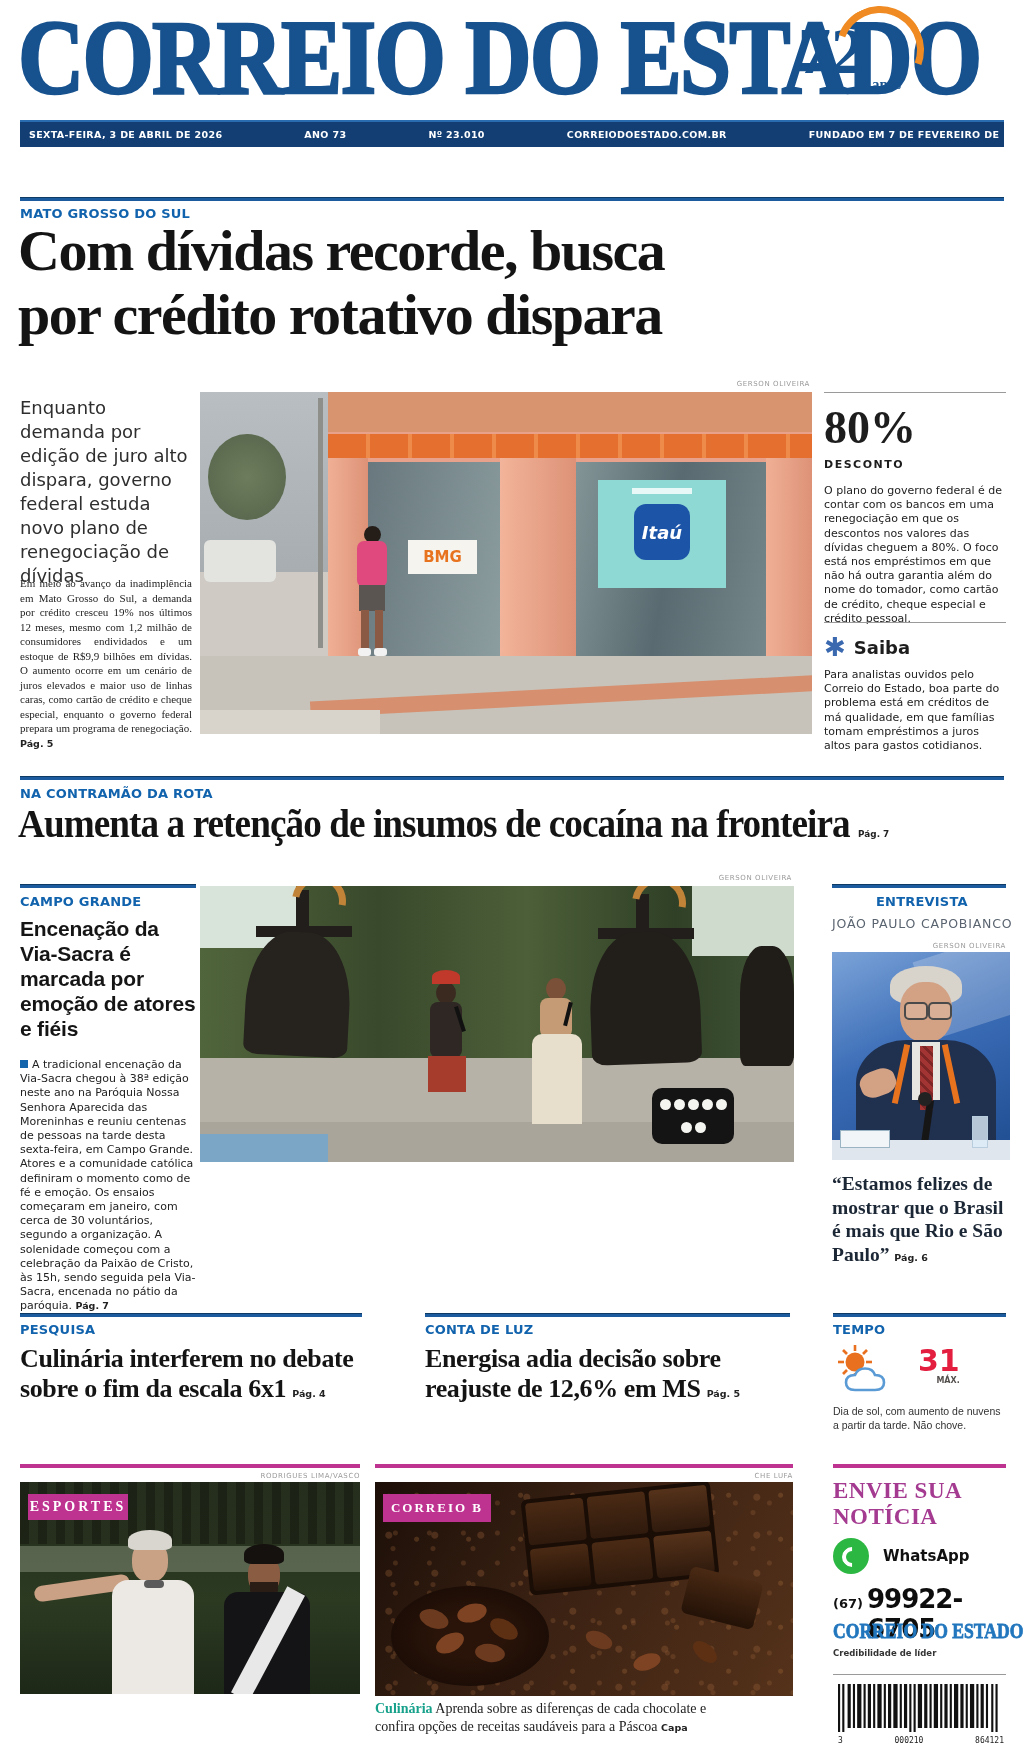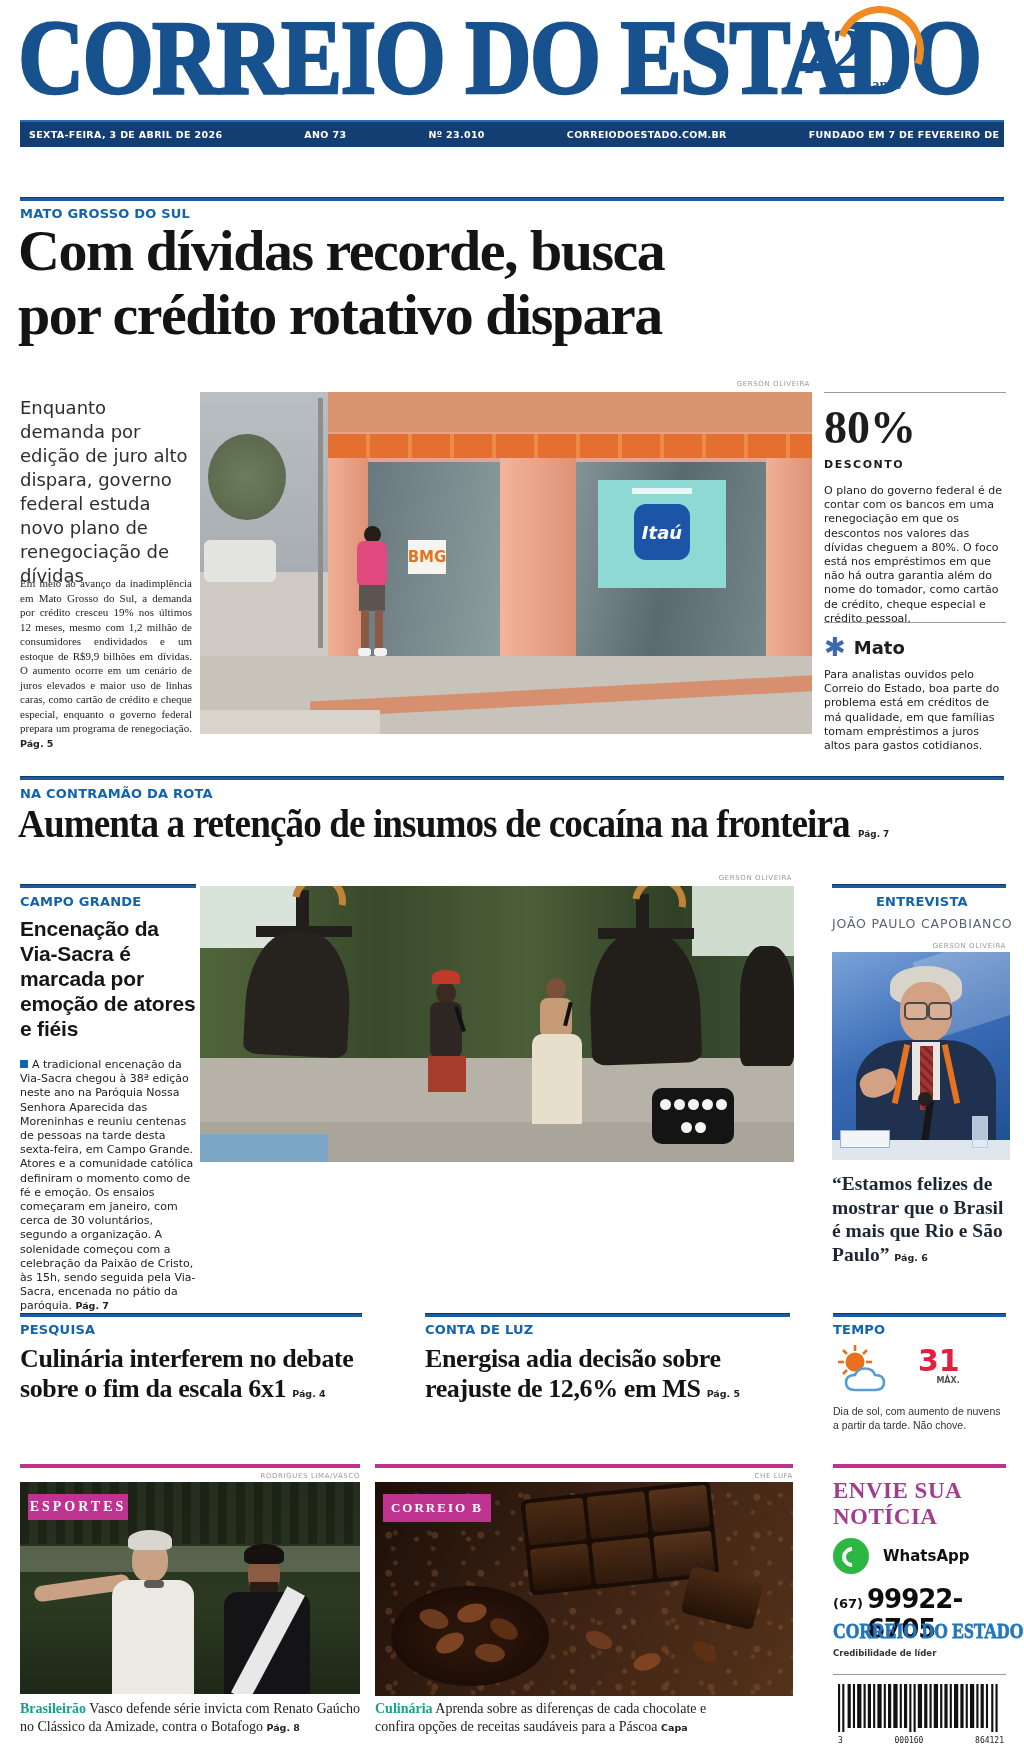--- a/index.html
+++ b/index.html
@@ -147,21 +147,21 @@
     <div class="art" style="left:300px;top:66px;width:76px;height:202px;background:linear-gradient(90deg,#f2b49a,#dd9277);"></div>
     <div class="art" style="left:566px;top:66px;width:46px;height:202px;background:linear-gradient(90deg,#f0b096,#dd9277);"></div>
 
     <div class="art" style="left:398px;top:88px;width:128px;height:108px;background:#8ed9d3;">
       <div class="art" style="left:34px;top:8px;width:60px;height:6px;background:rgba(255,255,255,.8);"></div>
       <div class="art" style="left:36px;top:24px;width:56px;height:56px;background:#1c54a8;border-radius:12px;
            display:flex;align-items:center;justify-content:center;color:#fff;font-style:italic;font-weight:bold;
            font-family:'DejaVu Sans',sans-serif;font-size:18px;">Itaú</div>
     </div>
 
-    <div class="art" style="left:208px;top:148px;width:38px;height:34px;background:#f5f4ef;display:flex;align-items:center;justify-content:center;
+    <div class="art" style="left:208px;top:148px;width:69px;height:34px;background:#f5f4ef;display:flex;align-items:center;justify-content:center;
          color:#e8731f;font-weight:bold;font-family:'DejaVu Sans',sans-serif;font-size:15px;">BMG</div>
 
     <div class="art" style="left:150px;top:134px;width:46px;height:134px;">
       <div class="art" style="left:14px;top:0;width:17px;height:17px;background:#241d18;border-radius:50%;"></div>
       <div class="art" style="left:7px;top:15px;width:30px;height:46px;background:#e0497e;border-radius:7px;"></div>
       <div class="art" style="left:9px;top:59px;width:26px;height:26px;background:#5a5550;"></div>
       <div class="art" style="left:11px;top:84px;width:8px;height:40px;background:#8a5a44;"></div>
       <div class="art" style="left:25px;top:84px;width:8px;height:40px;background:#8a5a44;"></div>
       <div class="art" style="left:8px;top:122px;width:13px;height:8px;background:#f2f2f2;border-radius:3px;"></div>
       <div class="art" style="left:24px;top:122px;width:13px;height:8px;background:#f2f2f2;border-radius:3px;"></div>
@@ -172,21 +172,21 @@
     <div class="art" style="left:0;top:318px;width:180px;height:24px;background:#d8d4cc;"></div>
   </div>
 
   <div class="abs hr-gray" style="left:824px;top:392px;width:182px;"></div>
   <div class="abs stat-value" style="left:824px;top:404px;">80%</div>
   <div class="abs stat-label" style="left:824px;top:458px;">DESCONTO</div>
   <div class="abs sans-body" style="left:824px;top:484px;width:184px;">O plano do governo federal é de contar com os bancos em uma renegociação em que os descontos nos valores das dívidas cheguem a 80%. O foco está nos empréstimos em que não há outra garantia além do nome do tomador, como cartão de crédito, cheque especial e crédito pessoal.</div>
   <div class="abs hr-gray" style="left:824px;top:622px;width:182px;"></div>
   <div class="abs" style="left:824px;top:634px;display:flex;align-items:center;gap:8px;">
     <span class="saiba-star">✱</span>
-    <span class="saiba-title">Mato</span>
+    <span class="saiba-title">Saiba</span>
   </div>
   <div class="abs sans-body" style="left:824px;top:668px;width:184px;">Para analistas ouvidos pelo Correio do Estado, boa parte do problema está em créditos de má qualidade, em que famílias tomam empréstimos a juros altos para gastos cotidianos.</div>
 
   <div class="abs rule-blue" style="left:20px;top:776px;width:984px;"></div>
   <div class="abs kicker" style="left:20px;top:786px;">NA CONTRAMÃO DA ROTA</div>
   <div class="abs serif-head h2" style="left:18px;top:802px;">
     <span>Aumenta a retenção de insumos de cocaína na fronteira</span>
     <b class="pref">Pág. 7</b>
   </div>
 
@@ -327,25 +327,20 @@
     <div class="art" style="left:108px;top:48px;width:44px;height:20px;background:#d9d6d0;border-radius:50% 50% 20% 20%;"></div>
     <div class="art" style="left:92px;top:98px;width:82px;height:116px;background:#ece9e4;border-radius:16px 16px 0 0;"></div>
     <div class="art" style="left:124px;top:98px;width:20px;height:8px;background:#5a5a5a;border-radius:4px;"></div>
     <div class="art" style="left:228px;top:74px;width:32px;height:38px;background:#8a5c42;border-radius:45%;"></div>
     <div class="art" style="left:224px;top:62px;width:40px;height:20px;background:#15110e;border-radius:50% 50% 20% 20%;"></div>
     <div class="art" style="left:230px;top:100px;width:28px;height:14px;background:#2a1d15;border-radius:0 0 40% 40%;"></div>
     <div class="art" style="left:204px;top:110px;width:86px;height:104px;background:#141416;border-radius:14px 14px 0 0;"></div>
     <div class="art" style="left:238px;top:102px;width:20px;height:120px;background:#e8e8e8;transform:rotate(28deg);"></div>
     <div class="label-tag" style="left:8px;top:12px;width:100px;height:26px;font-size:14px;">ESPORTES</div>
   </div>
-  <p class="abs caption" style="left:20px;top:1700px;width:344px;margin:0;">
-    <span class="lead">Brasileirão</span>
-    <span>Vasco defende série invicta com Renato Gaúcho no Clássico da Amizade, contra o Botafogo</span>
-    <b class="pref">Pág. 8</b>
-  </p>
 
   <div class="abs credit" style="left:583px;top:1472px;width:210px;">CHE LUFA</div>
 
   <div class="abs photo" style="left:375px;top:1482px;width:418px;height:214px;">
     <div class="art" style="left:0;top:0;width:418px;height:214px;background:linear-gradient(120deg,#1c0f08,#3a2113 45%,#55321a);"></div>
     <div class="art" style="left:0;top:0;width:418px;height:214px;background:
       radial-gradient(circle at 30% 40%, rgba(150,95,55,.35) 0 3px, transparent 4px),
       radial-gradient(circle at 60% 70%, rgba(150,95,55,.3) 0 2px, transparent 3px),
       radial-gradient(circle at 80% 30%, rgba(170,110,60,.3) 0 2px, transparent 3px),
       radial-gradient(circle at 45% 85%, rgba(150,95,55,.3) 0 2px, transparent 3px);
@@ -422,18 +417,18 @@
           <rect x="124" width="4" height="44"></rect>
           <rect x="130" width="2" height="44"></rect>
         <rect x="134" width="3" height="44"></rect>
           <rect x="139" width="2" height="44"></rect>
         <rect x="144" width="2" height="48"></rect>
           <rect x="148" width="2" height="48"></rect>
       </g>
     </svg>
     <div style="display:flex;justify-content:space-between;">
       <span class="bar-digits">3</span>
-      <span class="bar-digits">000160</span>
+      <span class="bar-digits">000210</span>
       <span class="bar-digits">864121</span>
     </div>
   </div>
 
 </div>
 
 </body></html>

